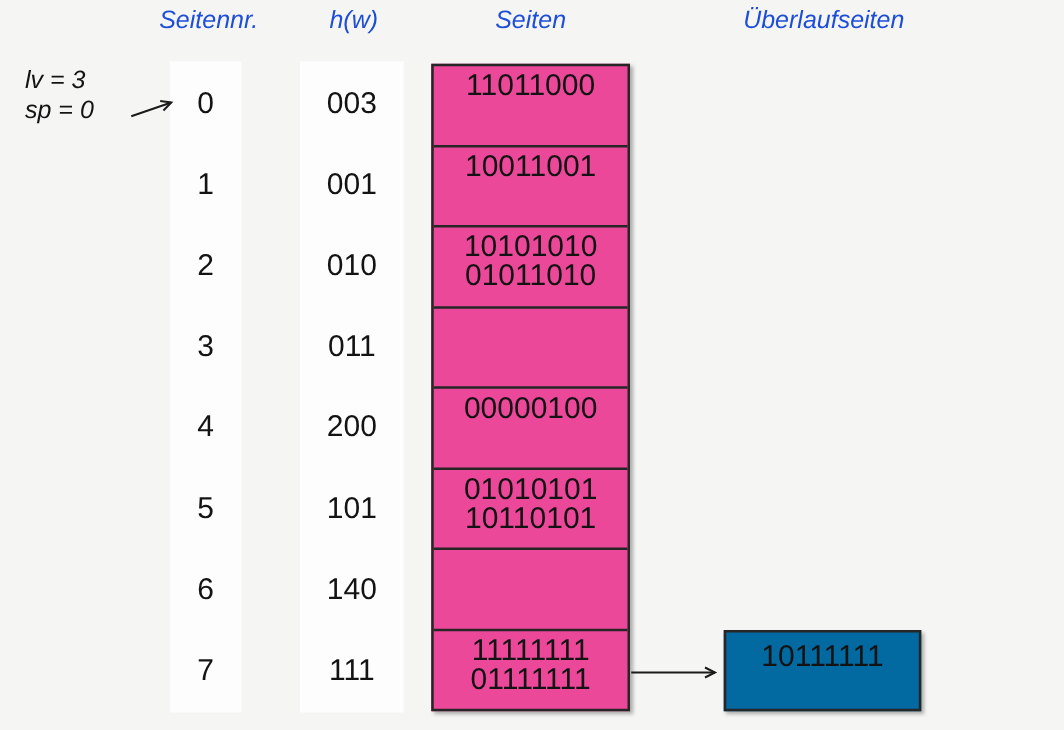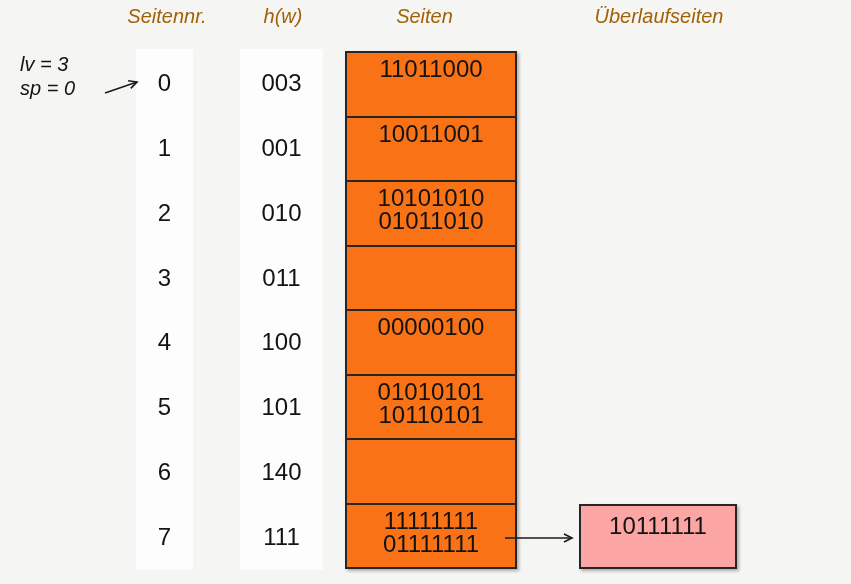--- a/index.html
+++ b/index.html
@@ -19,21 +19,21 @@
   }
   
   .col-header {
     position: absolute;
     top: 2px;
     height: 28px;
     line-height: 28px;
     text-align: center;
     font-style: italic;
     font-size: 20px;
-    color: #a16207;
+    color: #1d4ed8;
     white-space: nowrap;
   }
   .hdr-seitennr { left: 87px;  width: 160px; }
   .hdr-hw       { left: 203px; width: 160px; }
   .hdr-seiten   { left: 345px; width: 159px; }
   .hdr-ueberlauf{ left: 579px; width: 160px; font-style: italic; }
 
   
   .strip {
     position: absolute;
@@ -61,24 +61,24 @@
     justify-content: center;
     font-size: 24px;
     color: #131313;
   }
 
   
   .bucket-box {
     position: absolute;
     left: 345px;
     top: 51px;
-    width: 172px;
+    width: 159px;
     height: 518px;
     box-sizing: border-box;
-    background: #f97316;
+    background: #ec4899;
     border: 2px solid #262626;
     box-shadow: 2px 2px 3px rgba(0,0,0,0.30);
     display: flex;
     flex-direction: column;
   }
   .bucket-cell {
     flex: 1;
     display: flex;
     flex-direction: column;
     align-items: center;
@@ -92,21 +92,21 @@
   .bucket-cell:not(:last-child) { border-bottom: 2px solid #262626; }
 
   
   .overflow-box {
     position: absolute;
     left: 579px;
     top: 504px;
     width: 158px;
     height: 65px;
     box-sizing: border-box;
-    background: #fca5a5;
+    background: #0369a1;
     border: 2px solid #262626;
     box-shadow: 2px 2px 3px rgba(0,0,0,0.30);
     display: flex;
     flex-direction: column;
     align-items: center;
     justify-content: flex-start;
     padding-top: 8px;
     font-size: 24px;
     line-height: 23px;
     color: #131313;
@@ -162,21 +162,21 @@
     <div class="label-cell">5</div>
     <div class="label-cell">6</div>
     <div class="label-cell">7</div>
   </div>
 
   <div class="label-col label-col-hw">
     <div class="label-cell">003</div>
     <div class="label-cell">001</div>
     <div class="label-cell">010</div>
     <div class="label-cell">011</div>
-    <div class="label-cell">100</div>
+    <div class="label-cell">200</div>
     <div class="label-cell">101</div>
     <div class="label-cell">140</div>
     <div class="label-cell">111</div>
   </div>
 
   <div class="bucket-box">
     <div class="bucket-cell">
       <span>11011000</span>
     </div>
     <div class="bucket-cell">

